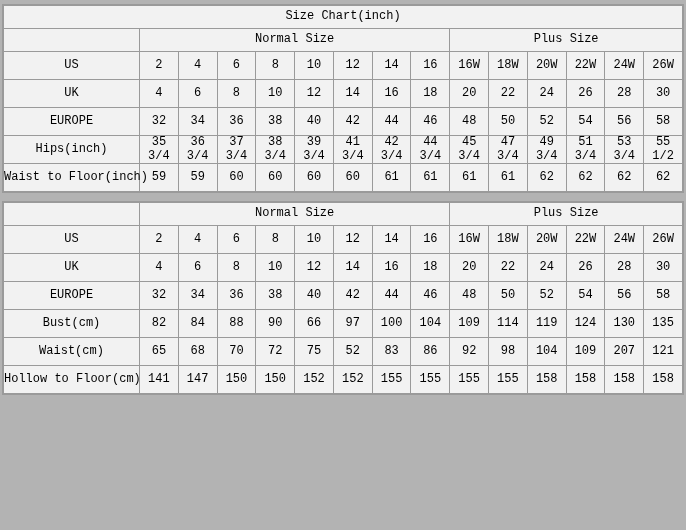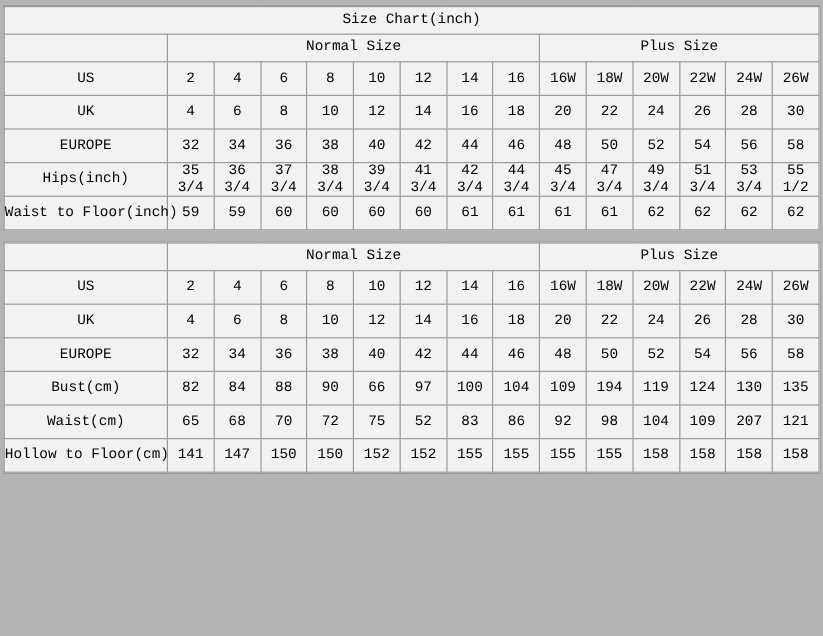--- a/index.html
+++ b/index.html
@@ -261,21 +261,21 @@
           <td class="rowlabel">Bust(cm)</td>
           <td class="datacell">82</td>
           <td class="datacell">84</td>
           <td class="datacell">88</td>
           <td class="datacell">90</td>
           <td class="datacell">66</td>
           <td class="datacell">97</td>
           <td class="datacell">100</td>
           <td class="datacell">104</td>
           <td class="datacell">109</td>
-          <td class="datacell">194</td>
+          <td class="datacell">114</td>
           <td class="datacell">119</td>
           <td class="datacell">124</td>
           <td class="datacell">130</td>
           <td class="datacell">135</td>
         </tr>
 
         <tr>
           <td class="rowlabel">Waist(cm)</td>
           <td class="datacell">65</td>
           <td class="datacell">68</td>

